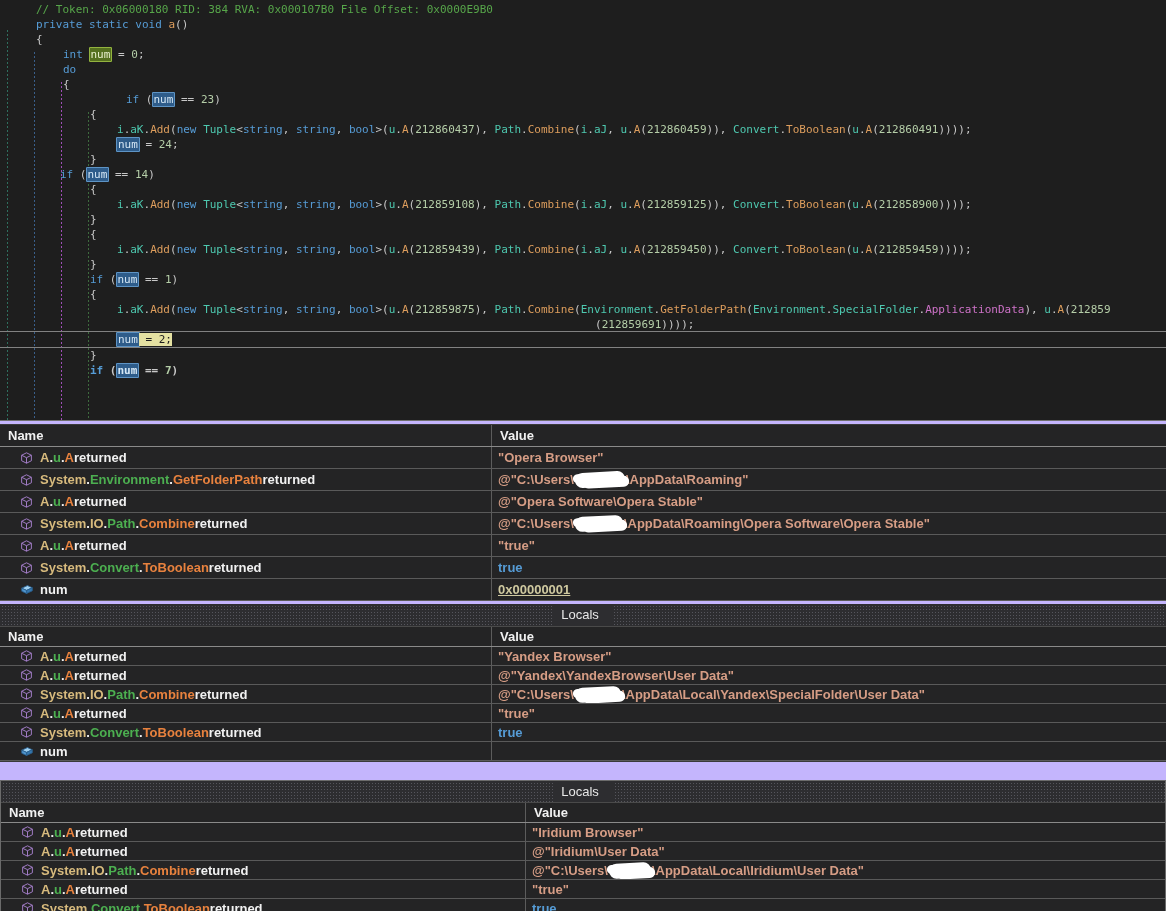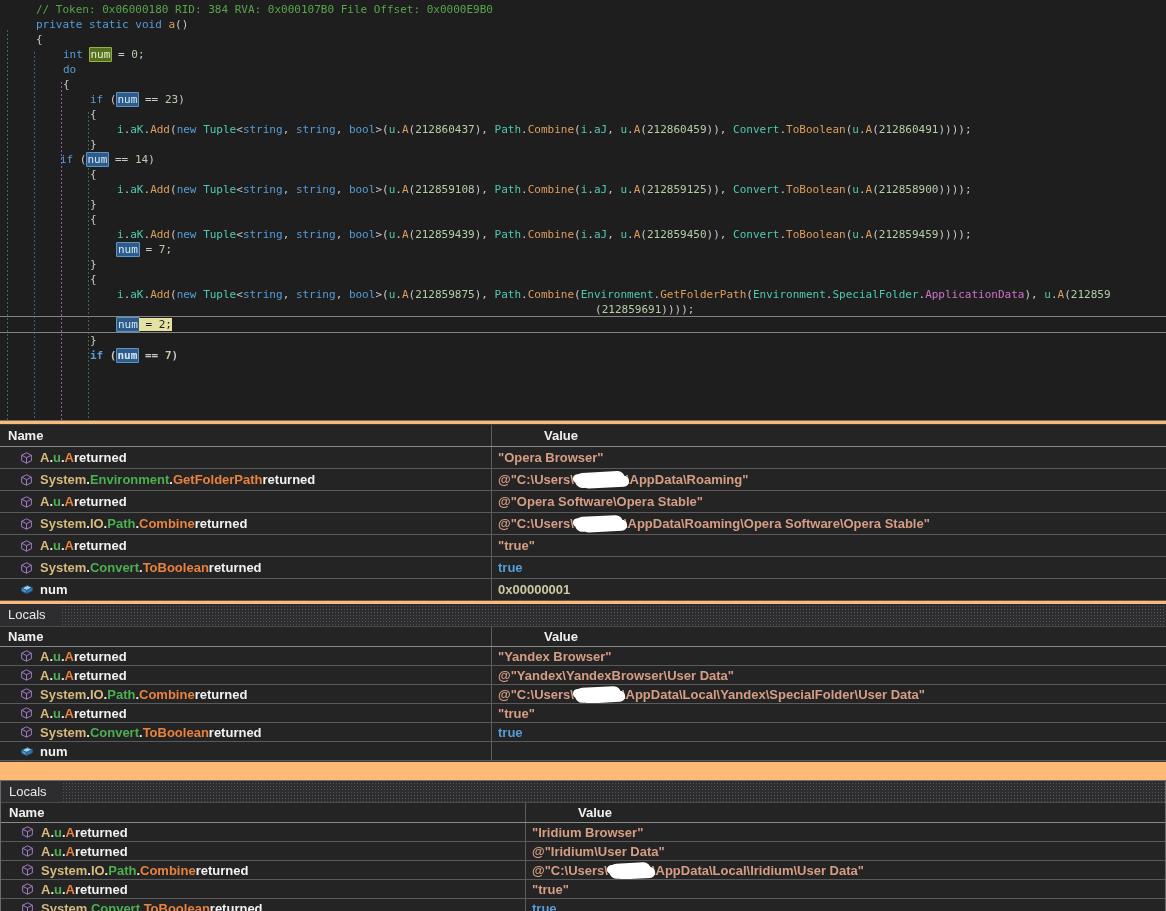--- a/index.html
+++ b/index.html
@@ -1,16 +1,16 @@
 <!DOCTYPE html>
 <html><head>
 <meta charset="utf-8">
 <style>
   html,body{margin:0;padding:0;background:#2b2b2e;}
-  .screen{position:relative;width:1166px;height:911px;overflow:hidden;background:#fdba74;
+  .screen{position:relative;width:1166px;height:911px;overflow:hidden;background:#c4b5fd;
           font-family:"Liberation Sans",sans-serif;}
   
   .code-area{position:relative;height:421px;background:#1e1e1e;overflow:hidden;
              font-family:"DejaVu Sans Mono",monospace;font-size:11px;line-height:15px;
              color:#c8c8c8;padding-top:2px;box-sizing:border-box;border-bottom:1px solid #6e6e6e;}
   .cl{white-space:pre;height:15px;position:relative;z-index:2;}
   .cl.current{border-top:1px solid #828282;border-bottom:1px solid #828282;height:15px;
               box-sizing:content-box;margin-top:-1px;}
   .t-c{color:#57a64a;} .t-k{color:#569cd6;} .t-t{color:#4ec9b0;} .t-m{color:#de9e5d;}
   .t-n{color:#b5cea8;} .t-p{color:#c8c8c8;} .t-e{color:#ce72c8;}
@@ -19,70 +19,71 @@
   .t-cur{background:#e5e1a2;color:#1e1e1e;}
   .guide{position:absolute;width:1px;z-index:1;
          background-image:linear-gradient(to bottom,currentColor 0 2px,transparent 2px 4px);
          background-size:1px 4px;}
   
   .panel{background:#242425;color:#f1f1f1;font-size:13px;}
   .gap1{height:3px;} .gap2{height:3px;} .gap3{height:18px;}
   .p3{border:1px solid #6b6b6b;border-bottom:none;}
   .ptitle{position:relative;height:22px;background:#2d2d30;border-bottom:1px solid #4a4a4a;
           background-image:radial-gradient(circle,#55555c 0.8px,transparent 0.9px);
-          background-size:3px 3px;background-position:1px 1px;display:flex;align-items:center;}
+          background-size:3px 3px;background-position:1px 1px;display:flex;align-items:center;justify-content:center;}
   .p3 .ptitle{height:21px;}
   .ptl{position:relative;background:#2d2d30;color:#e8e8e8;padding:2px 14px 3px 8px;font-size:13px;}
-  .ghead{display:flex;align-items:flex-end;border-bottom:1px solid #8a8a8a;font-weight:700;background:#242425;gap:44px;}
+  .ghead{display:flex;align-items:flex-end;border-bottom:1px solid #8a8a8a;font-weight:700;background:#242425;}
   .p1 .ghead{height:21px;border-top:1px solid #3a3a3a;} .p2 .ghead{height:19px;} .p3 .ghead{height:19px;}
   .nm{width:var(--div);box-sizing:border-box;border-right:1px solid #5c5c5c;display:flex;
       align-items:center;overflow:hidden;white-space:nowrap;height:100%;}
   .val{flex:1;padding-left:6px;overflow:hidden;white-space:nowrap;display:flex;align-items:center;height:100%;}
   .hcell{padding-left:8px;}
   .p1{--div:492px;} .p2{--div:492px;} .p3{--div:525px;}
   .lrow{display:flex;align-items:center;border-bottom:1px solid #5a5a5a;font-weight:700;}
   .p1 .lrow{height:21px;} .p2 .lrow{height:18px;} .p3 .lrow{height:18px;}
   .rows{background:#242425;}
   .p2 .rows{border-bottom:1px solid #3a3a3a;}
   .icn{display:inline-flex;width:14px;height:14px;margin:0 6px 0 20px;flex:0 0 auto;align-items:center;}
   .icn svg{display:block;}
   .seg-g{color:#d7ba7d;} .seg-gr{color:#4caf50;} .seg-o{color:#e8823e;} .seg-w{color:#f1f1f1;}
-  .seg-str{color:#d69d85;} .seg-kwv{color:#569cd6;} .seg-hex{color:#cfc9a0;}
+  .seg-str{color:#d69d85;} .seg-kwv{color:#569cd6;} .seg-hex{color:#cfc9a0;text-decoration:underline;}
   .redact{display:inline-block;height:15px;background:#ffffff;border-radius:8px;
           vertical-align:middle;margin:-3px 1px;transform:rotate(-3deg);
           box-shadow:6px 3px 0 -2px #ffffff, -5px -2px 0 -3px #ffffff;}
 </style>
 </head>
 <body>
 
 <div class="screen">
 
   <div class="code-area" id="code-area">
       <div class="guide" style="left: 7px; top: 30px; bottom: 0px; color: rgb(47, 111, 95);"></div>
       <div class="guide" style="left: 34px; top: 52px; bottom: 0px; color: rgb(58, 95, 138);"></div>
       <div class="guide" style="left: 61px; top: 82px; bottom: 0px; color: rgb(160, 79, 184);"></div>
       <div class="guide" style="left: 88px; top: 112px; bottom: 0px; color: rgb(62, 107, 62);"></div>
       <div class="cl" style="padding-left: 36px;"><span class="t-c">// Token: 0x06000180 RID: 384 RVA: 0x000107B0 File Offset: 0x0000E9B0</span></div>
       <div class="cl" style="padding-left: 36px;"><span class="t-k">private</span><span class="t-p"> </span><span class="t-k">static</span><span class="t-p"> </span><span class="t-k">void</span><span class="t-p"> </span><span class="t-m">a</span><span class="t-p">()</span></div>
       <div class="cl" style="padding-left: 36px;"><span class="t-p">{</span></div>
       <div class="cl" style="padding-left: 63px;"><span class="t-k">int</span><span class="t-p"> </span><span class="t-numdef">num</span><span class="t-p"> = </span><span class="t-n">0</span><span class="t-p">;</span></div>
       <div class="cl" style="padding-left: 63px;"><span class="t-k">do</span></div>
       <div class="cl" style="padding-left: 63px;"><span class="t-p">{</span></div>
-      <div class="cl" style="padding-left: 90px;"><span class="t-k">if</span><span class="t-p"> (</span><span class="t-numref">num</span><span class="t-p"> == </span><span class="t-n">23</span><span class="t-p">)</span></div>
+      <div class="cl" style="padding-left: 90px; margin-left: 36px;"><span class="t-k">if</span><span class="t-p"> (</span><span class="t-numref">num</span><span class="t-p"> == </span><span class="t-n">23</span><span class="t-p">)</span></div>
       <div class="cl" style="padding-left: 90px;"><span class="t-p">{</span></div>
       <div class="cl" style="padding-left: 117px;"><span class="t-t">i</span><span class="t-p">.</span><span class="t-t">aK</span><span class="t-p">.</span><span class="t-m">Add</span><span class="t-p">(</span><span class="t-k">new</span><span class="t-p"> </span><span class="t-t">Tuple</span><span class="t-p">&lt;</span><span class="t-k">string</span><span class="t-p">, </span><span class="t-k">string</span><span class="t-p">, </span><span class="t-k">bool</span><span class="t-p">&gt;(</span><span class="t-t">u</span><span class="t-p">.</span><span class="t-m">A</span><span class="t-p">(</span><span class="t-n">212860437</span><span class="t-p">), </span><span class="t-t">Path</span><span class="t-p">.</span><span class="t-m">Combine</span><span class="t-p">(</span><span class="t-t">i</span><span class="t-p">.</span><span class="t-t">aJ</span><span class="t-p">, </span><span class="t-t">u</span><span class="t-p">.</span><span class="t-m">A</span><span class="t-p">(</span><span class="t-n">212860459</span><span class="t-p">)), </span><span class="t-t">Convert</span><span class="t-p">.</span><span class="t-m">ToBoolean</span><span class="t-p">(</span><span class="t-t">u</span><span class="t-p">.</span><span class="t-m">A</span><span class="t-p">(</span><span class="t-n">212860491</span><span class="t-p">))));</span></div>
+      <div class="cl" style="padding-left: 117px;"><span class="t-numref">num</span><span class="t-p"> = </span><span class="t-n">24</span><span class="t-p">;</span></div>
       <div class="cl" style="padding-left: 90px;"><span class="t-p">}</span></div>
       <div class="cl" style="padding-left: 60px;"><span class="t-k">if</span><span class="t-p"> (</span><span class="t-numref">num</span><span class="t-p"> == </span><span class="t-n">14</span><span class="t-p">)</span></div>
       <div class="cl" style="padding-left: 90px;"><span class="t-p">{</span></div>
       <div class="cl" style="padding-left: 117px;"><span class="t-t">i</span><span class="t-p">.</span><span class="t-t">aK</span><span class="t-p">.</span><span class="t-m">Add</span><span class="t-p">(</span><span class="t-k">new</span><span class="t-p"> </span><span class="t-t">Tuple</span><span class="t-p">&lt;</span><span class="t-k">string</span><span class="t-p">, </span><span class="t-k">string</span><span class="t-p">, </span><span class="t-k">bool</span><span class="t-p">&gt;(</span><span class="t-t">u</span><span class="t-p">.</span><span class="t-m">A</span><span class="t-p">(</span><span class="t-n">212859108</span><span class="t-p">), </span><span class="t-t">Path</span><span class="t-p">.</span><span class="t-m">Combine</span><span class="t-p">(</span><span class="t-t">i</span><span class="t-p">.</span><span class="t-t">aJ</span><span class="t-p">, </span><span class="t-t">u</span><span class="t-p">.</span><span class="t-m">A</span><span class="t-p">(</span><span class="t-n">212859125</span><span class="t-p">)), </span><span class="t-t">Convert</span><span class="t-p">.</span><span class="t-m">ToBoolean</span><span class="t-p">(</span><span class="t-t">u</span><span class="t-p">.</span><span class="t-m">A</span><span class="t-p">(</span><span class="t-n">212858900</span><span class="t-p">))));</span></div>
       <div class="cl" style="padding-left: 90px;"><span class="t-p">}</span></div>
       <div class="cl" style="padding-left: 90px;"><span class="t-p">{</span></div>
       <div class="cl" style="padding-left: 117px;"><span class="t-t">i</span><span class="t-p">.</span><span class="t-t">aK</span><span class="t-p">.</span><span class="t-m">Add</span><span class="t-p">(</span><span class="t-k">new</span><span class="t-p"> </span><span class="t-t">Tuple</span><span class="t-p">&lt;</span><span class="t-k">string</span><span class="t-p">, </span><span class="t-k">string</span><span class="t-p">, </span><span class="t-k">bool</span><span class="t-p">&gt;(</span><span class="t-t">u</span><span class="t-p">.</span><span class="t-m">A</span><span class="t-p">(</span><span class="t-n">212859439</span><span class="t-p">), </span><span class="t-t">Path</span><span class="t-p">.</span><span class="t-m">Combine</span><span class="t-p">(</span><span class="t-t">i</span><span class="t-p">.</span><span class="t-t">aJ</span><span class="t-p">, </span><span class="t-t">u</span><span class="t-p">.</span><span class="t-m">A</span><span class="t-p">(</span><span class="t-n">212859450</span><span class="t-p">)), </span><span class="t-t">Convert</span><span class="t-p">.</span><span class="t-m">ToBoolean</span><span class="t-p">(</span><span class="t-t">u</span><span class="t-p">.</span><span class="t-m">A</span><span class="t-p">(</span><span class="t-n">212859459</span><span class="t-p">))));</span></div>
-      <div class="cl" style="padding-left: 117px;"><span class="t-numref">num</span><span class="t-p"> = </span><span class="t-n">7</span><span class="t-p">;</span></div>
       <div class="cl" style="padding-left: 90px;"><span class="t-p">}</span></div>
+      <div class="cl" style="padding-left: 90px;"><span class="t-k">if</span><span class="t-p"> (</span><span class="t-numref">num</span><span class="t-p"> == </span><span class="t-n">1</span><span class="t-p">)</span></div>
       <div class="cl" style="padding-left: 90px;"><span class="t-p">{</span></div>
       <div class="cl" style="padding-left: 117px;"><span class="t-t">i</span><span class="t-p">.</span><span class="t-t">aK</span><span class="t-p">.</span><span class="t-m">Add</span><span class="t-p">(</span><span class="t-k">new</span><span class="t-p"> </span><span class="t-t">Tuple</span><span class="t-p">&lt;</span><span class="t-k">string</span><span class="t-p">, </span><span class="t-k">string</span><span class="t-p">, </span><span class="t-k">bool</span><span class="t-p">&gt;(</span><span class="t-t">u</span><span class="t-p">.</span><span class="t-m">A</span><span class="t-p">(</span><span class="t-n">212859875</span><span class="t-p">), </span><span class="t-t">Path</span><span class="t-p">.</span><span class="t-m">Combine</span><span class="t-p">(</span><span class="t-t">Environment</span><span class="t-p">.</span><span class="t-m">GetFolderPath</span><span class="t-p">(</span><span class="t-t">Environment</span><span class="t-p">.</span><span class="t-t">SpecialFolder</span><span class="t-p">.</span><span class="t-e">ApplicationData</span><span class="t-p">), </span><span class="t-t">u</span><span class="t-p">.</span><span class="t-m">A</span><span class="t-p">(</span><span class="t-n">212859</span></div>
       <div class="cl" style="padding-left: 117px; text-align: center;"><span class="t-p"> (</span><span class="t-n">212859691</span><span class="t-p">))));</span></div>
       <div class="cl current" style="padding-left: 117px;"><span class="t-numref">num</span><span class="t-cur"> = 2;</span></div>
       <div class="cl" style="padding-left: 90px;"><span class="t-p">}</span></div>
       <div class="cl" style="padding-left: 90px; font-weight: bold;"><span class="t-k">if</span><span class="t-p"> (</span><span class="t-numref">num</span><span class="t-p"> == </span><span class="t-n">7</span><span class="t-p">)</span></div>
     </div>
   <div class="gap1"></div>
 
   <section class="panel p1">

